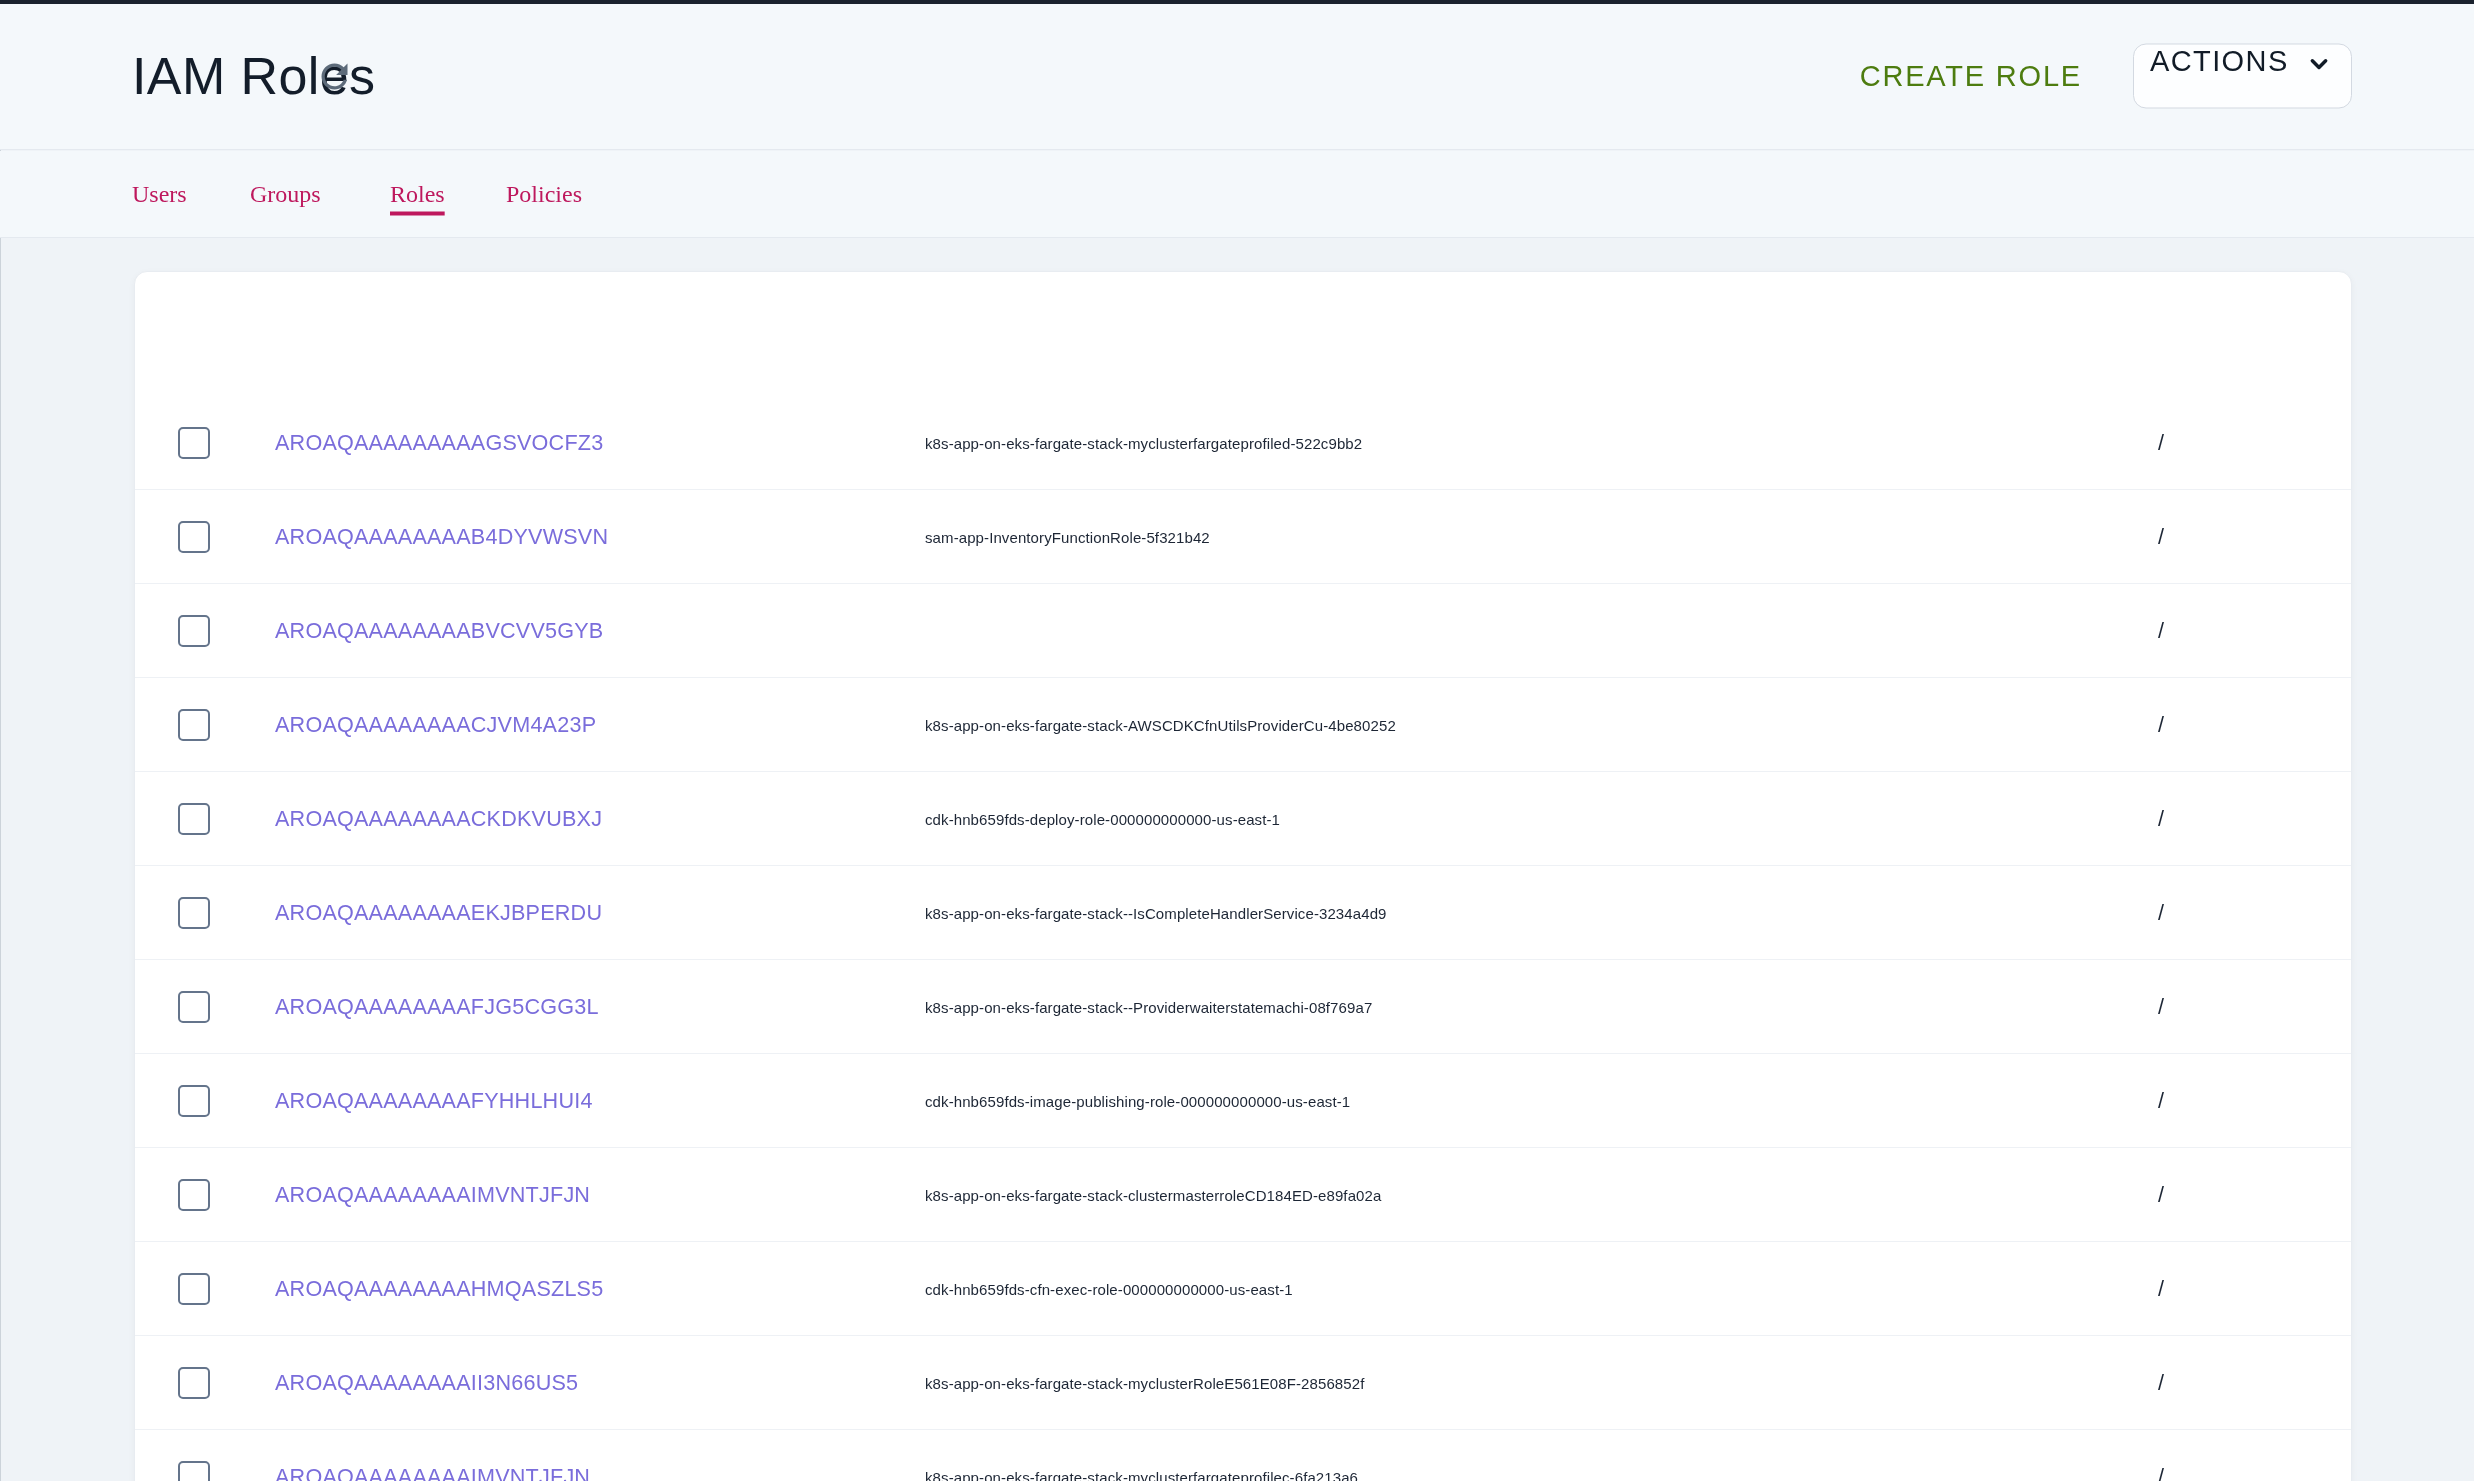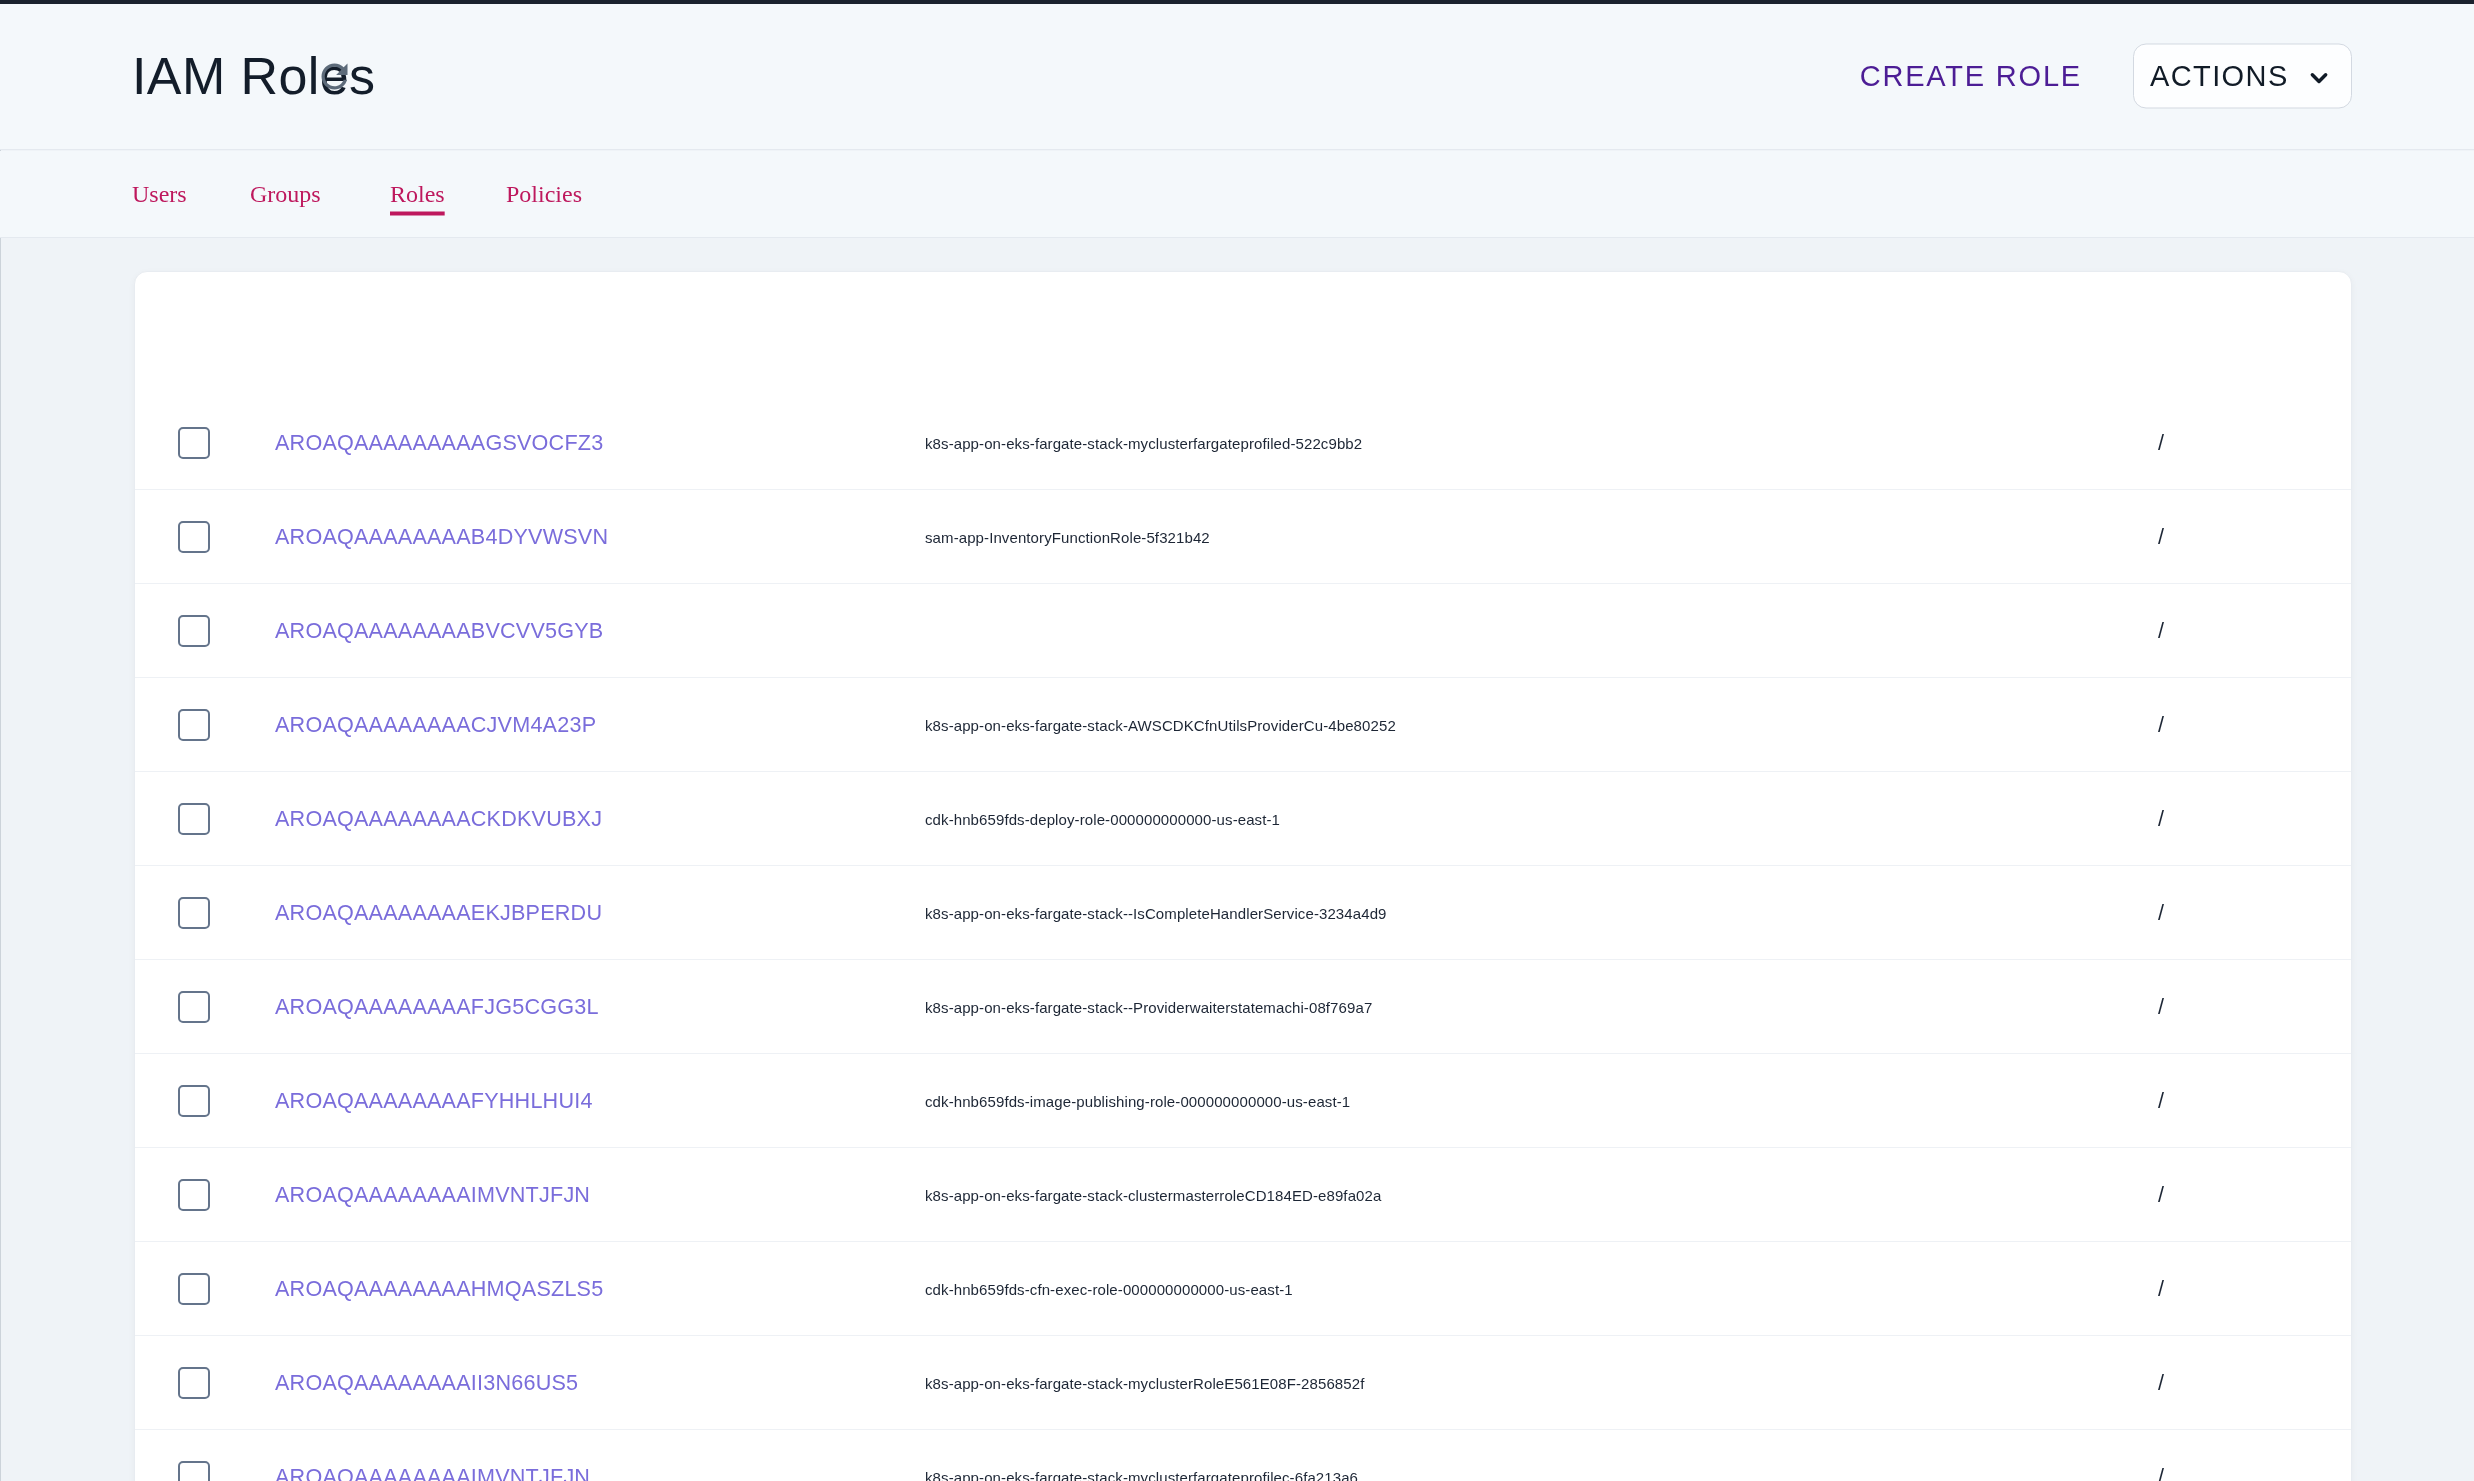--- a/index.html
+++ b/index.html
@@ -30,27 +30,27 @@
   }
   .refresh-btn {
     position: absolute; left: 311px; top: 50%; transform: translateY(-50%);
     width: 46px; height: 46px; display: flex; align-items: center; justify-content: center;
     cursor: pointer; border-radius: 50%;
   }
   .refresh-btn svg { width: 39px; height: 39px; }
   .create-role-btn {
     position: absolute; right: 393px; top: 50%; transform: translateY(-50%);
     font-size: 29px; font-weight: 500; letter-spacing: 1.8px;
-    color: #4c1d95; cursor: pointer; background: none; border: none;
+    color: #4d7c0f; cursor: pointer; background: none; border: none;
     font-family: "Liberation Sans", sans-serif;
   }
   .actions-btn {
     position: absolute; right: 123px; top: 50%; transform: translateY(-50%);
     width: 219px; height: 65px;
-    display: flex; align-items: center; justify-content: center; gap: 14.4px;
+    display: flex; justify-content: center; gap: 14.4px;
     font-size: 29px; font-weight: 500; letter-spacing: 1.4px; color: #111b27;
     background: #fdfeff; border: 1.4px solid #d3d9e1; border-radius: 13px;
     cursor: pointer; font-family: "Liberation Sans", sans-serif;
   }
   .actions-btn svg { width: 32px; height: 32px; margin-top: 2.9px; }
   
   .tab-band {
     position: absolute; top: 151px; left: 0; right: 0; height: 87px;
     background: #f4f8fb;
     border-bottom: 1.4px solid #e4e9ef;

